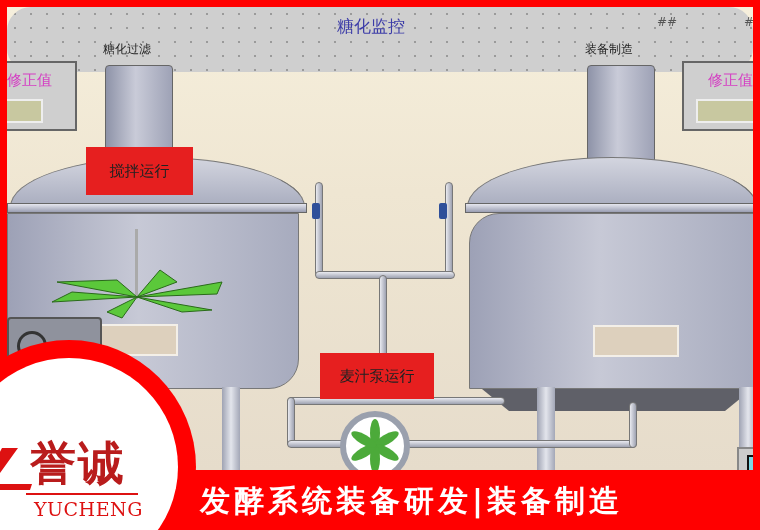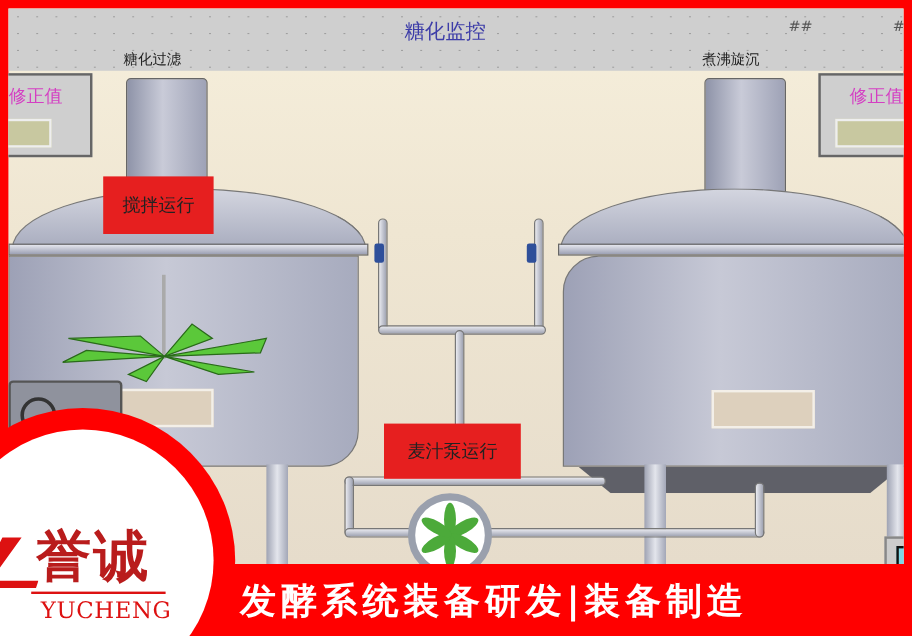--- a/index.html
+++ b/index.html
@@ -1,23 +1,23 @@
 <!DOCTYPE html>
 <html><head>
 <meta charset="utf-8">
 <style>
   * { box-sizing: border-box; margin: 0; padding: 0; }
   body { width: 760px; height: 530px; overflow: hidden; background: #ff0000; font-family: "DejaVu Sans", sans-serif; }
   #frame { position: absolute; left: 0; top: 0; width: 760px; height: 530px; background: #ff0000; }
   #scada { position: absolute; left: 7px; top: 7px; width: 746px; height: 463px; overflow: hidden;
            background: linear-gradient(180deg, #f6efdc 0%, #efe6d2 40%, #e6dccb 100%); }
-  #titlebar { position: absolute; left: 0; top: 0; width: 100%; height: 52px;
+  #titlebar { position: absolute; left: 0; top: 0; width: 100%; height: 65px;
               background-color: #cfcfcf;
               background-image: radial-gradient(#9a9a9a 0.8px, transparent 1px);
-              background-size: 16px 14px; }
+              background-size: 16px 14px; border-radius: 24px; }
   .t-title { position: absolute; top: 8px; left: 330px; font-size: 17px; color: #3d3da8; }
   .hash { position: absolute; top: 8px; font-size: 12px; color: #555; }
   .tank-label { position: absolute; top: 34px; font-size: 12px; color: #222; }
   .corr-panel { position: absolute; width: 106px; height: 70px; background: #cfcfcf; border: 2px solid #666; }
   .corr-title { position: absolute; top: 8px; font-size: 15px; color: #d43fc3; white-space: nowrap; }
   .corr-value { position: absolute; left: 12px; top: 36px; width: 86px; height: 24px; background: #c8c8a0; border: 2px solid #eee; }
   .chimney { position: absolute; width: 68px; background: linear-gradient(90deg, #8e93a8 0%, #c9cbd8 45%, #9ea2b6 100%); border: 1px solid #666; border-radius: 4px 4px 0 0; }
   .tank { position: absolute; border: 1px solid #777; background: linear-gradient(90deg, #9da1b6 0%, #c7c9d6 45%, #a7abbe 100%); }
   .dome { position: absolute; border-radius: 50% 50% 0 0 / 100% 100% 0 0; background: linear-gradient(180deg, #d3d5df, #a9adbf); border: 1px solid #777; }
   .rim { position: absolute; height: 10px; background: linear-gradient(180deg, #e5e6ee, #9a9eb2); border: 1px solid #666; }
@@ -46,21 +46,21 @@
 <body>
 
 <div id="frame">
   <div id="scada">
 
     <div id="titlebar">
       <span class="t-title">糖化监控</span>
       <span class="hash" style="left:650px">##</span>
       <span class="hash" style="left:737px">##</span>
       <span class="tank-label" style="left:96px">糖化过滤</span>
-      <span class="tank-label" style="left:578px">煮沸旋沉</span>
+      <span class="tank-label" style="left:578px">装备制造</span>
     </div>
 
     <div class="corr-panel" style="left:-36px; top:54px">
       <span class="corr-title" style="left:34px">修正值</span>
       <div class="corr-value" style="left:30px; width:40px"></div>
     </div>
 
     <div class="corr-panel" style="left:675px; top:54px">
       <span class="corr-title" style="left:24px">修正值</span>
       <div class="corr-value"></div>
@@ -76,21 +76,21 @@
       <polygon points="85,35 5,20 65,18" fill="#5bc83a" stroke="#2a6a1a"></polygon>
       <polygon points="85,35 108,8 125,20" fill="#5bc83a" stroke="#2a6a1a"></polygon>
       <polygon points="85,35 170,20 165,32" fill="#5bc83a" stroke="#2a6a1a"></polygon>
       <polygon points="85,35 160,48 130,50" fill="#5bc83a" stroke="#2a6a1a"></polygon>
       <polygon points="85,35 70,56 55,50" fill="#5bc83a" stroke="#2a6a1a"></polygon>
     </svg>
     <div class="display-box" style="left:85px; top:317px"></div>
     <div class="motor" style="left:0px; top:310px">
         <div class="handwheel"></div>
       </div>
-    <div class="status" style="left:79px; top:140px; width:92px; height:48px">搅拌运行</div>
+    <div class="status" style="left:79px; top:140px; width:107px; height:48px">搅拌运行</div>
 
     <div class="chimney" style="left:580px; top:58px; height:110px"></div>
     <div class="dome" style="left:460px; top:150px; width:290px; height:50px"></div>
     <div class="rim" style="left:458px; top:196px; width:300px"></div>
     <div class="tank" style="left:462px; top:206px; width:290px; height:176px; border-radius:30px 0 0 0"></div>
     <div class="display-box" style="left:586px; top:318px"></div>
     <div class="cone" style="left:475px; top:382px; width:270px"></div>
     <div class="leg" style="left:530px; top:380px; height:90px"></div>
     <div class="leg" style="left:732px; top:380px; height:90px"></div>
     <div class="leg" style="left:215px; top:380px; height:90px"></div>

